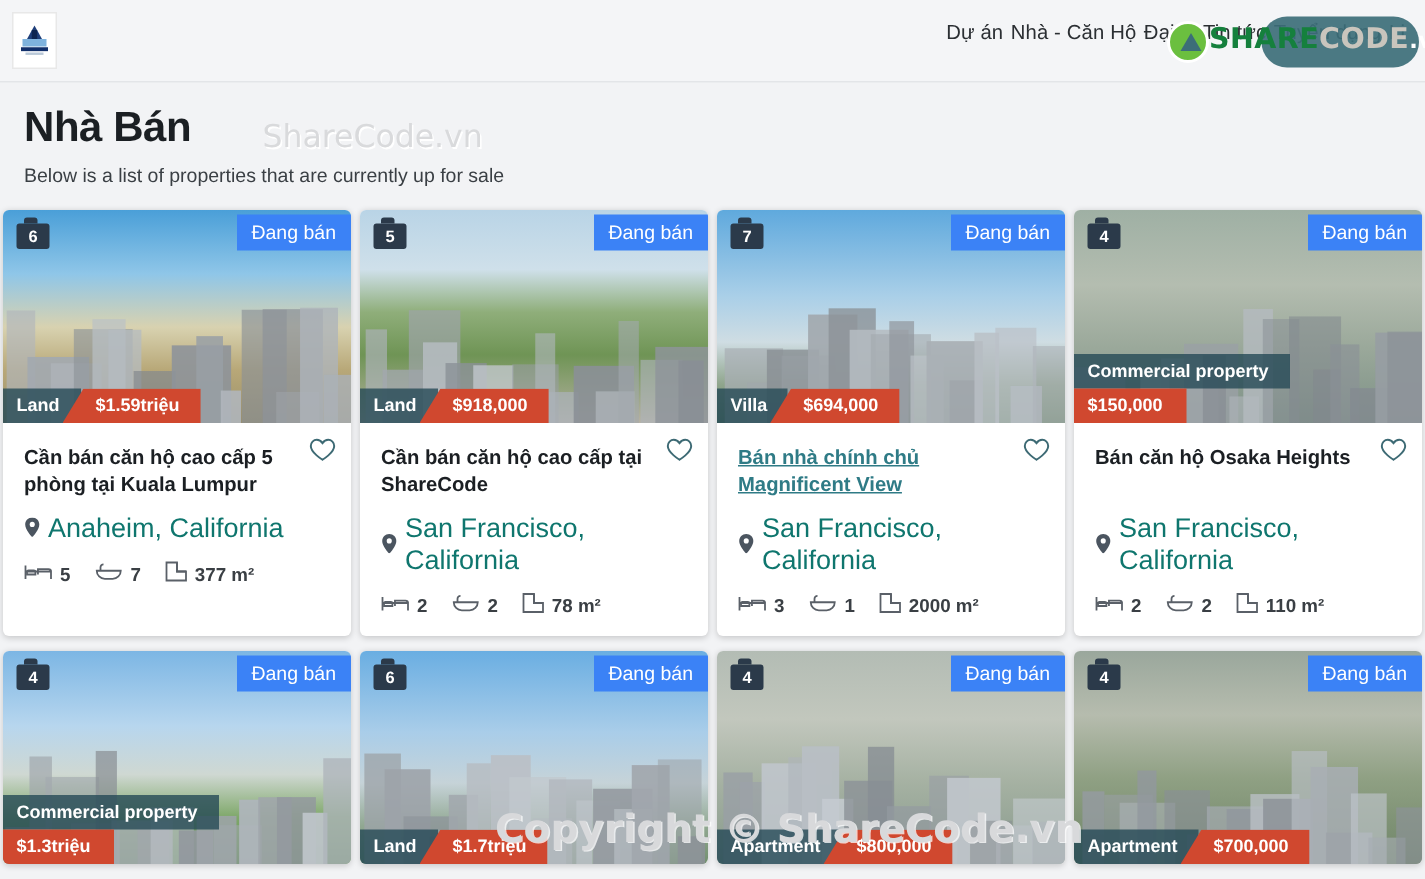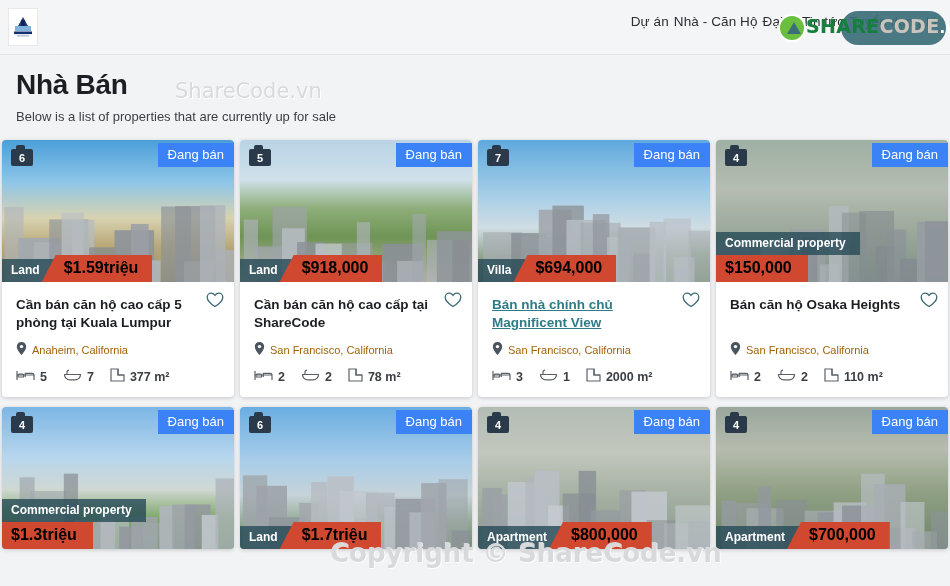--- a/index.html
+++ b/index.html
@@ -115,22 +115,22 @@
     display: flex; align-items: flex-end;
   }
   .tagbar.stacked { flex-direction: column; align-items: flex-start; }
   .ptype {
     background: rgba(38,74,86,.80); color: #ffffff;
     font-size: 12px; padding: 4px 14px 5px 9px;
     white-space: nowrap;
     font-weight: bold;
   }
   .price {
-    background: #d0482f; color: #000000;
-    font-size: 16px; font-weight: bold;
+    background: #d0482f; color: #ffffff;
+    font-size: 12px; font-weight: bold;
     padding: 4px 14px 5px 22px;
     margin-left: -12px;
     clip-path: polygon(14px 0, 100% 0, 100% 100%, 0 100%);
     white-space: nowrap;
   }
   .tagbar.stacked .price {
     margin-left: 0; padding: 4px 16px 5px 9px; clip-path: none;
   }
   .body { position: relative; padding: 14px 14px 12px; }
   .heart {
@@ -139,21 +139,21 @@
   }
   .title {
     font-size: 13.5px; font-weight: bold; color: #1b1f23;
     line-height: 1.32; min-height: 36px;
     padding-right: 22px;
   }
   .title.link {
     color: #2f7b86; text-decoration: underline; cursor: pointer;
   }
   .loc {
-    margin-top: 10px; font-size: 11px; color: #a16207;
+    margin-top: 10px; font-size: 18px; color: #0f766e;
     display: flex; align-items: center; gap: 5px;
   }
   .feats {
     margin-top: 11px; display: flex; align-items: center; gap: 16px;
     font-size: 12.5px; color: #3a3f44; font-weight: bold;
   }
   .feat { display: flex; align-items: center; gap: 5px; }
   
   .wm-grid {
     position: absolute; left: 330px; top: 538px;

